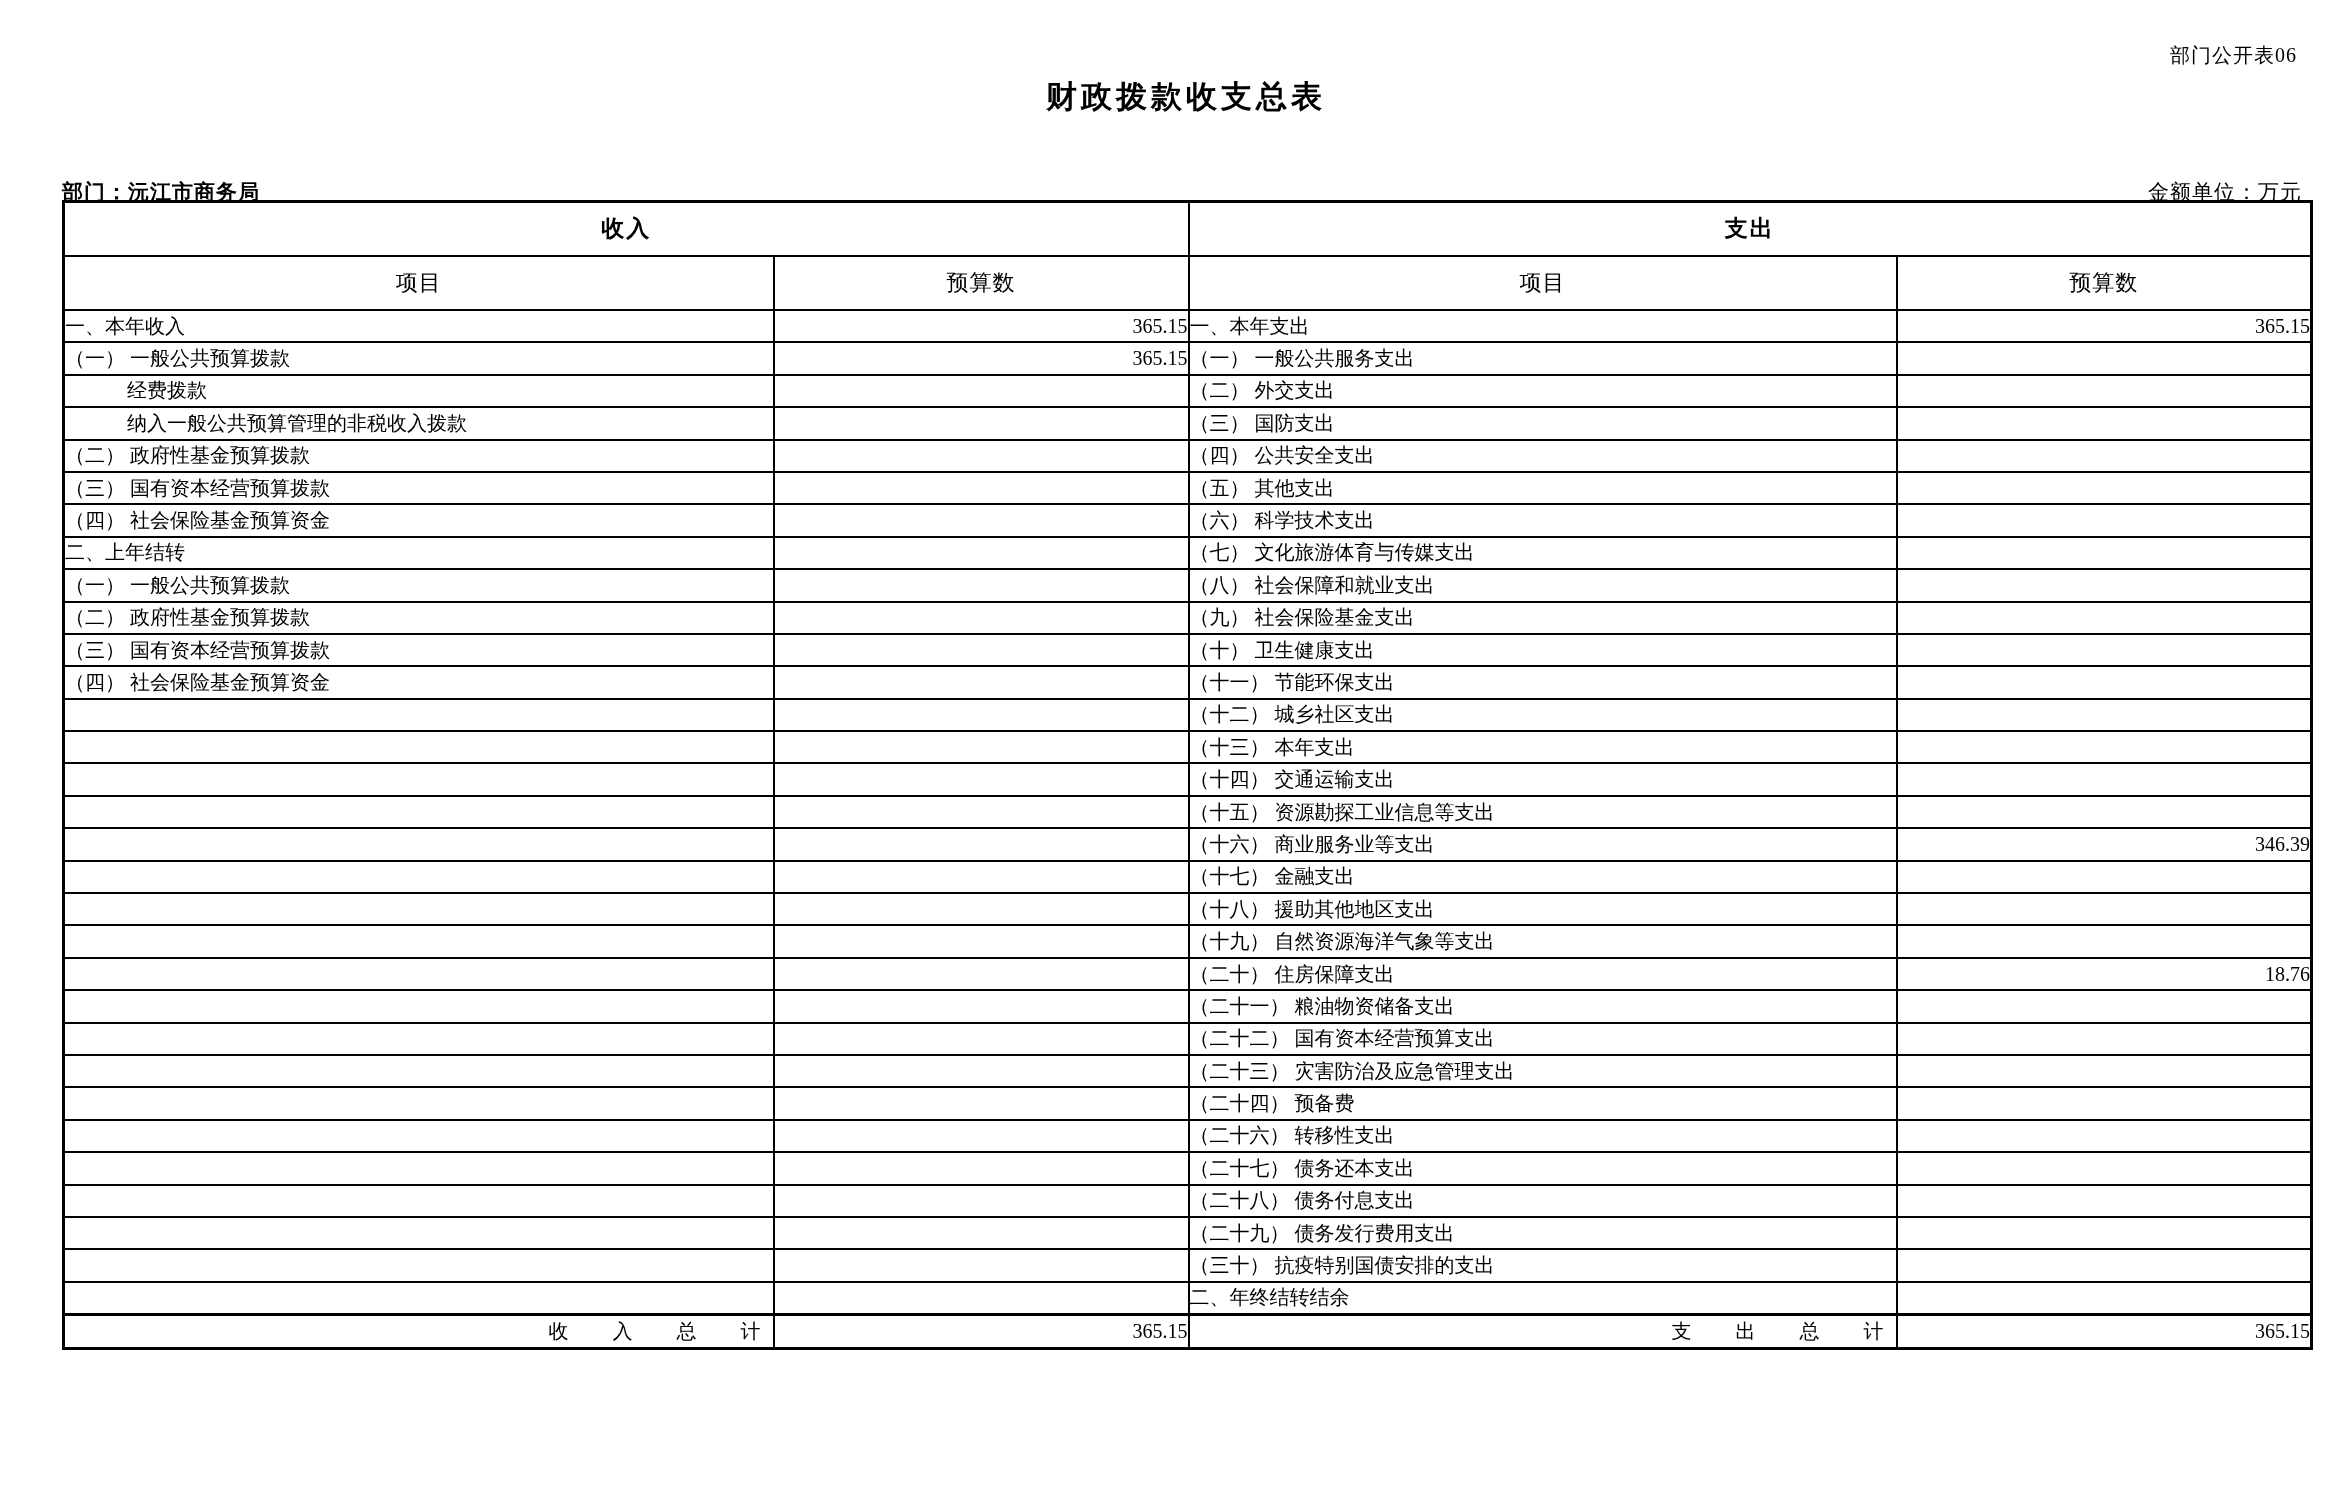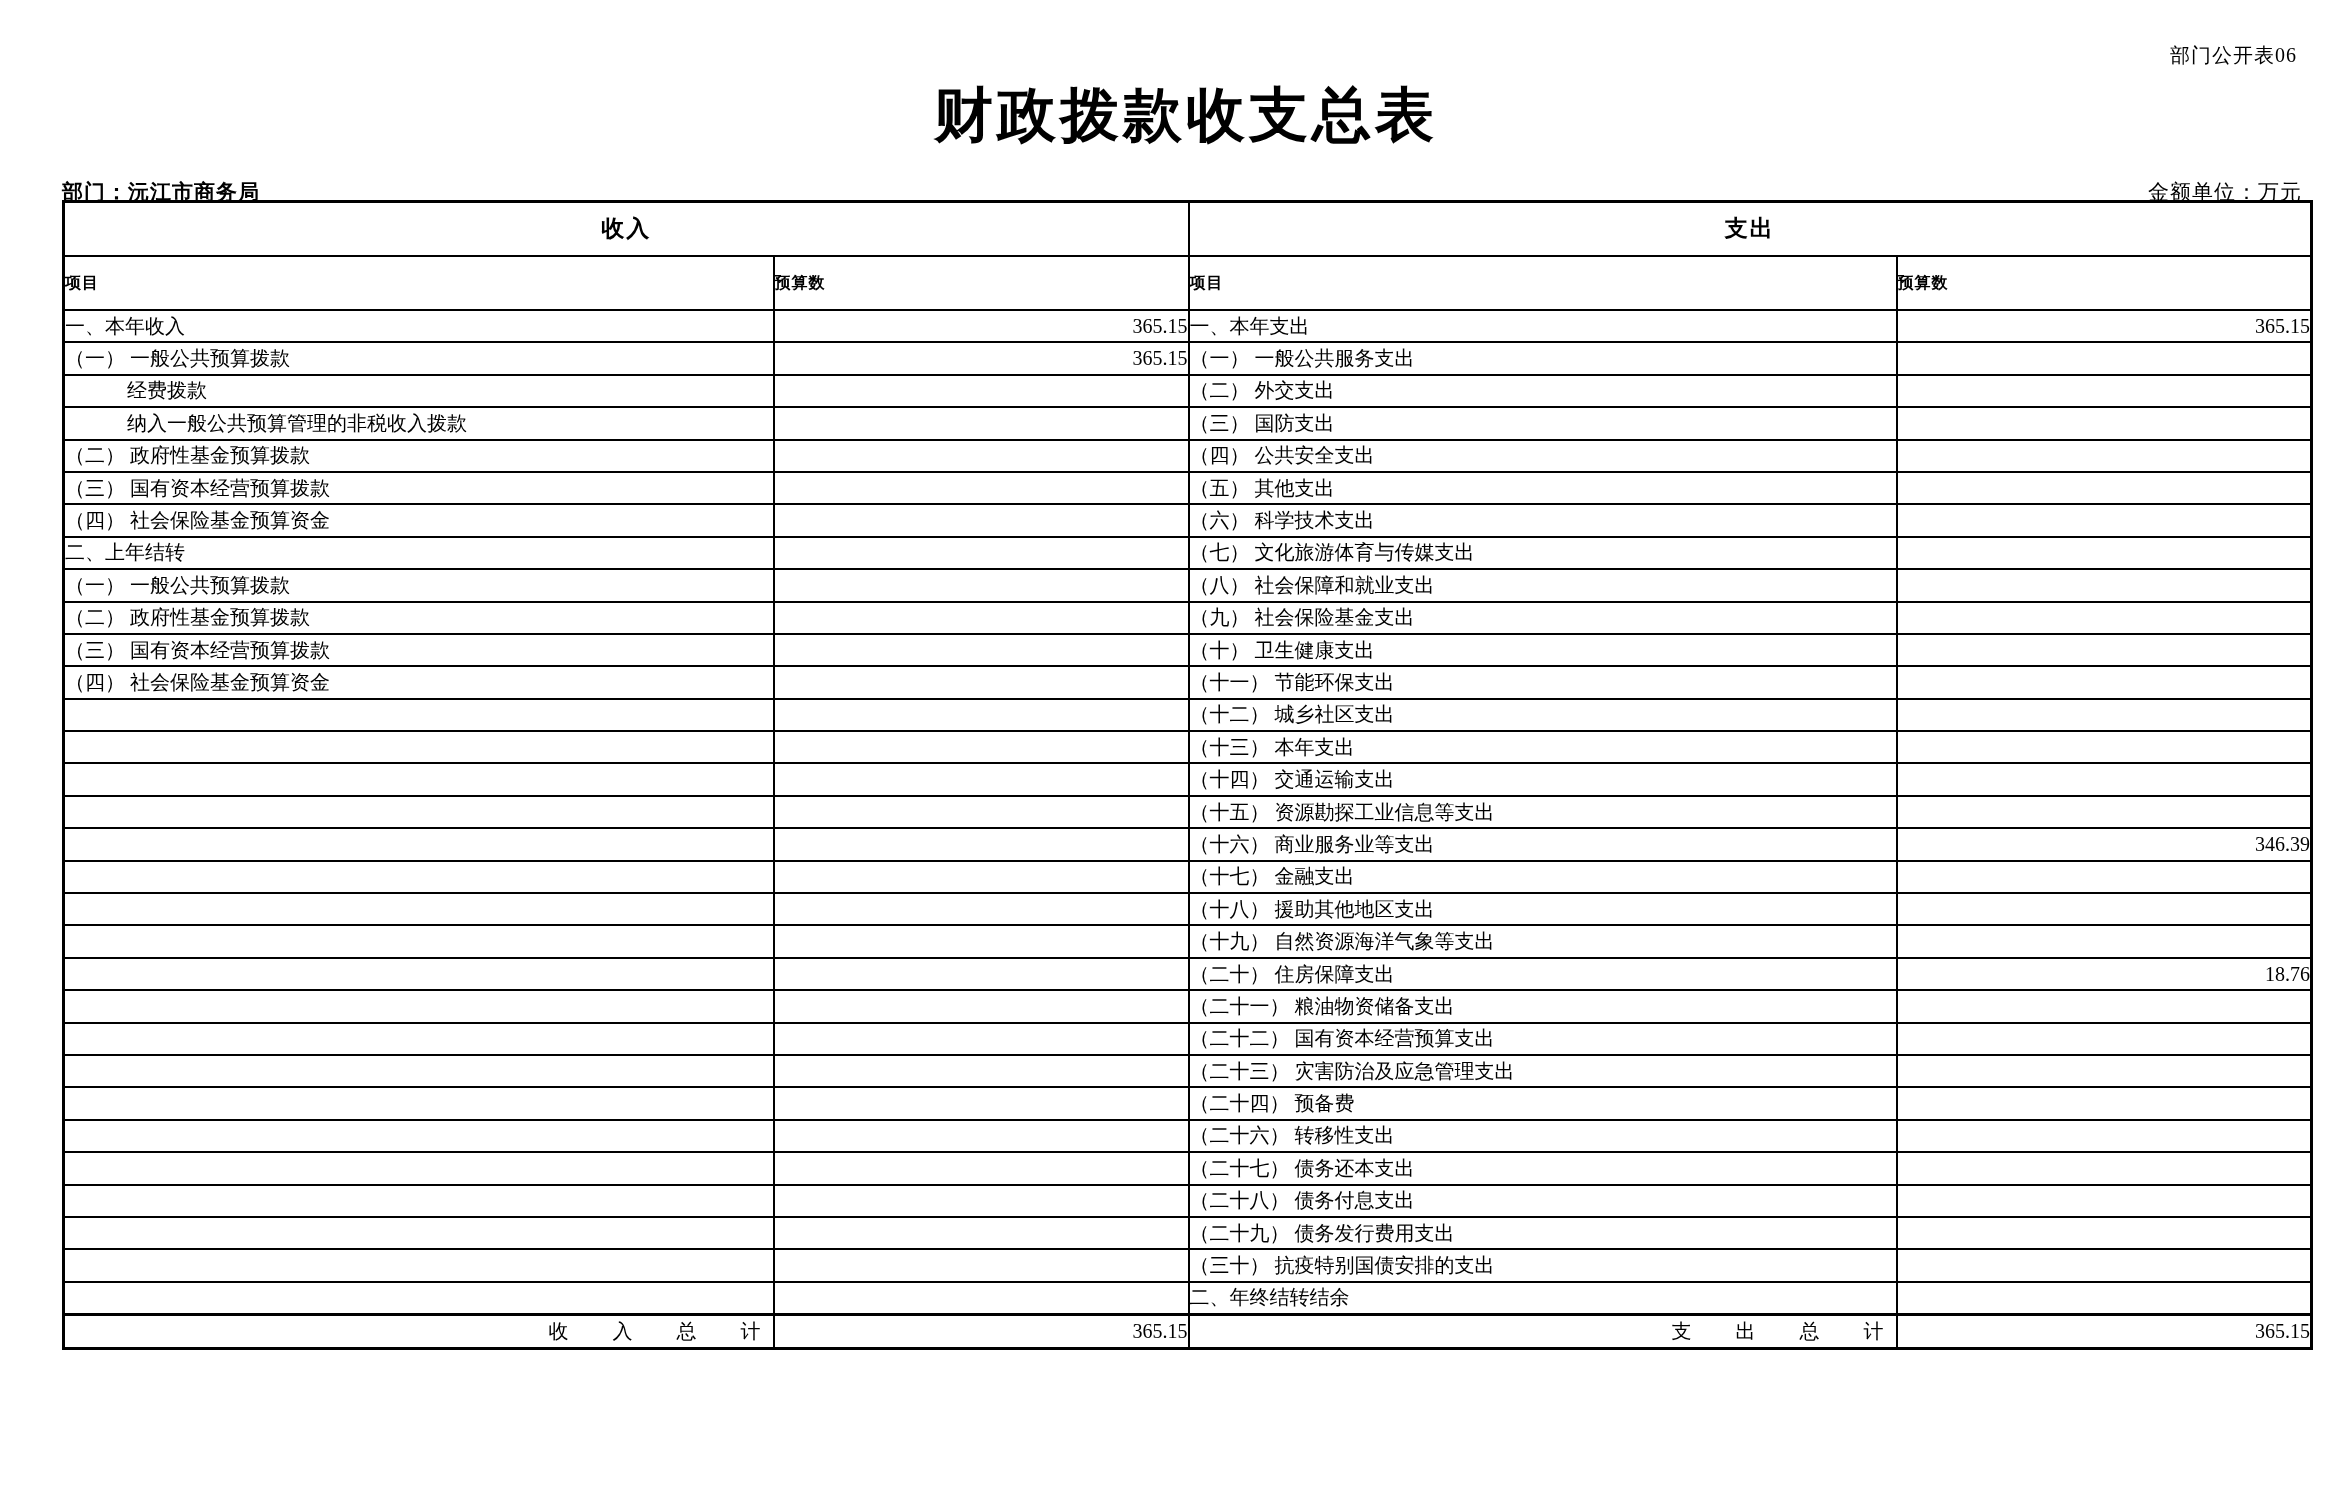--- a/index.html
+++ b/index.html
@@ -23,21 +23,21 @@
     text-align: right;
     font-size: 20px;
     letter-spacing: 1px;
   }
   .page-title {
     position: absolute;
     top: 76px;
     left: 62px;
     width: 2248px;
     text-align: center;
-    font-size: 59px;
+    font-size: 31px;
     font-weight: bold;
     letter-spacing: 4px;
   }
   .meta-row {
     position: absolute;
     top: 158px;
     left: 62px;
     width: 2240px;
     display: flex;
     justify-content: space-between;
@@ -75,24 +75,24 @@
   tr.hdr1 td {
     height: 52px;
     text-align: center;
     vertical-align: middle;
     font-size: 23px;
     font-weight: bold;
     letter-spacing: 2px;
   }
   tr.hdr2 td {
     height: 52px;
-    text-align: left;
+    text-align: center;
     vertical-align: middle;
-    font-size: 16px;
-    font-weight: bold;
+    font-size: 22px;
+    font-weight: normal;
     letter-spacing: 1px;
   }
   tr.data-row td { height: 30.4px; vertical-align: middle; }
   td.item { text-align: left; padding-left: 6px; }
   td.item.indent { padding-left: 62px; }
   td.val { text-align: right; padding-right: 8px; }
   tr.total-row td {
     height: 31px;
     vertical-align: middle;
     border-top-width: 3px;

